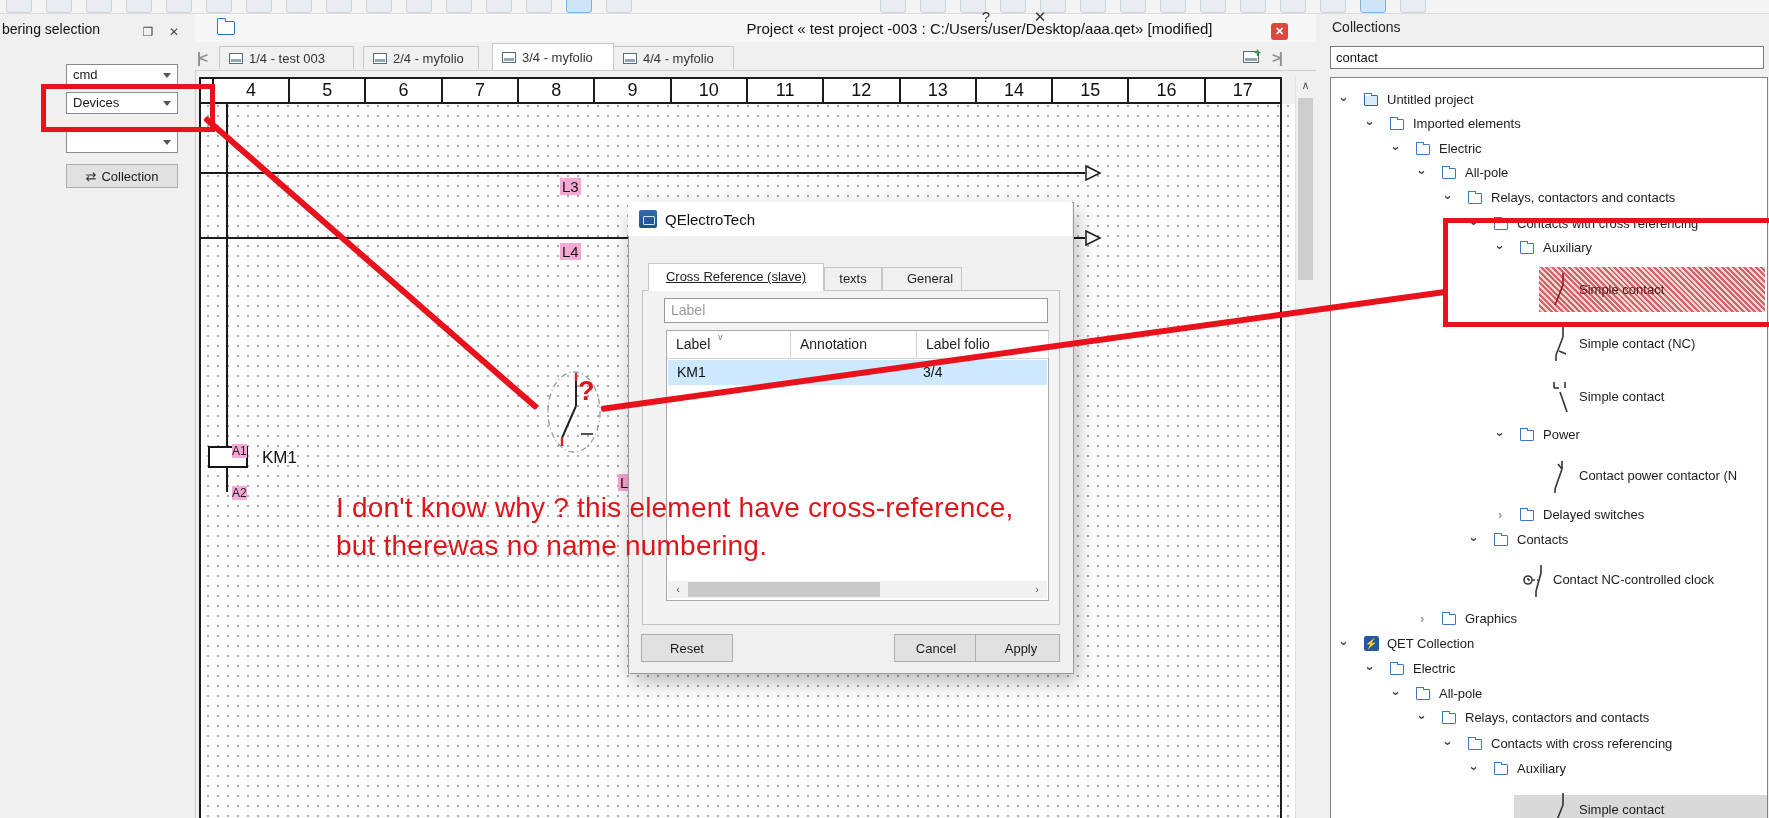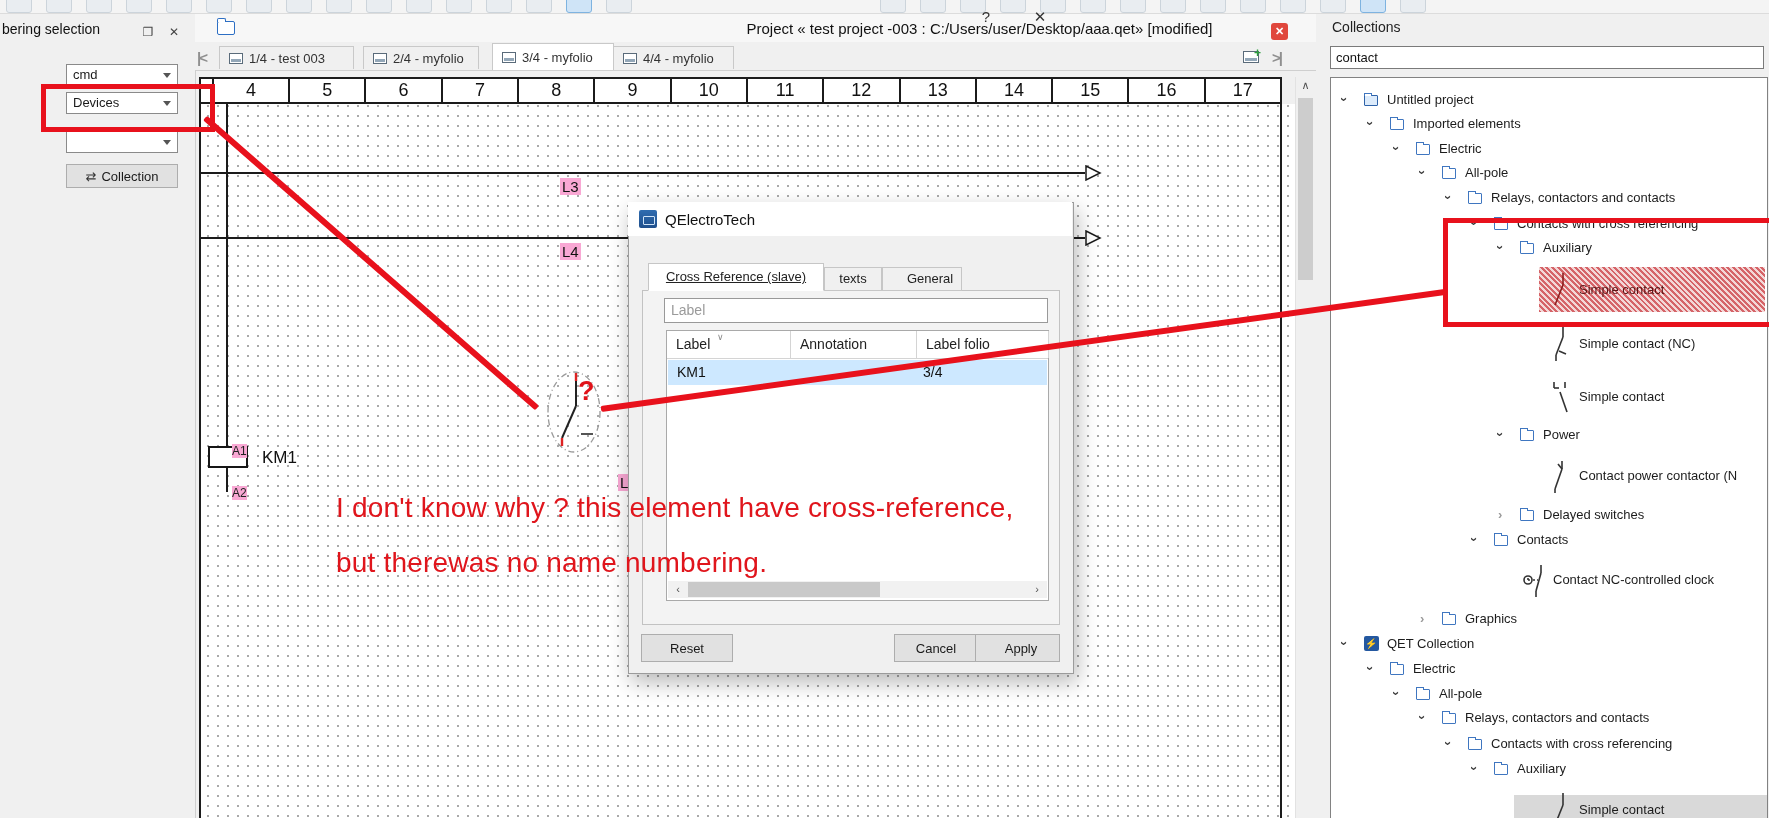--- a/index.html
+++ b/index.html
@@ -416,15 +416,15 @@
         </svg>
         <div class="tlab" style="left: 248px; top: 4px;">Simple contact</div>
       </div>
     </div>
 
   <div class="abs redbox" style="left:41px;top:84px;width:164px;height:38px;"></div>
   <div class="redline" id="redline1" style="left: 205px; top: 115px; width: 440.822px; transform: rotate(41.137deg);"></div>
   <div class="redline" id="redline2" style="left: 601px; top: 406px; width: 852.071px; transform: rotate(-7.89236deg);"></div>
   <div class="abs redbox" style="left:1443px;top:218px;width:321px;height:99px;"></div>
   <div class="ann" style="left:336px;top:492px;">I don't know why ? this element have cross-reference,</div>
-  <div class="ann" style="left:336px;top:530px;margin-top:17px;">but therewas no name numbering.</div>
+  <div class="ann" style="left:336px;top:530px;">but therewas no name numbering.</div>
 
 </div>
 
 </body></html>

